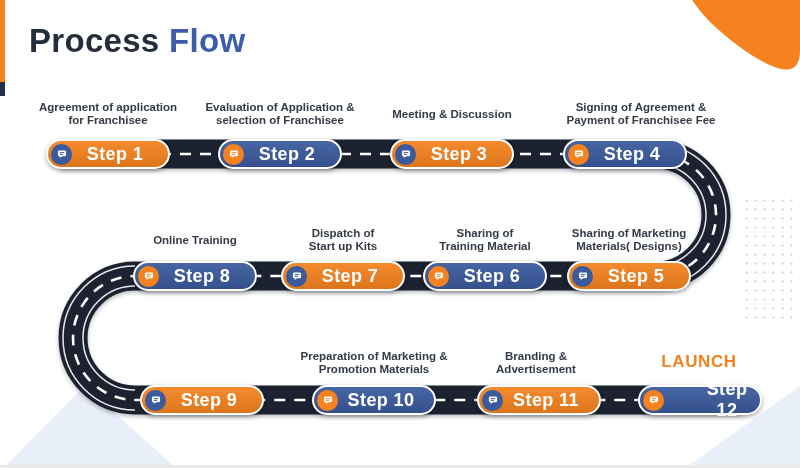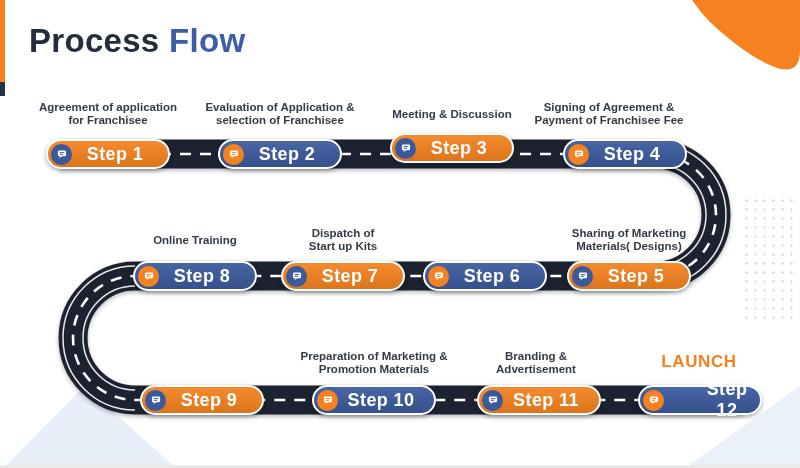--- a/index.html
+++ b/index.html
@@ -43,21 +43,21 @@
   .road-center{stroke:#ffffff;stroke-width:2.6;fill:none;stroke-dasharray:11 9;}
   .road-edge{stroke:rgba(255,255,255,.9);stroke-width:1.5;fill:none;}
   
   .caption{
     position:absolute;width:210px;height:34px;
     display:flex;align-items:center;justify-content:center;
     text-align:center;white-space:pre-line;
     font-size:11.5px;line-height:13px;font-weight:700;color:#333B47;
   }
   .caption.launch{font-size:17px;font-weight:800;color:#F5821E;letter-spacing:.6px;}
-  .c1{left:3px;top:97px;}   .c2{left:175px;top:97px;}  .c3{left:347px;top:97px;}  .c4{left:504px;top:97px;}
+  .c1{left:3px;top:97px;}   .c2{left:175px;top:97px;}  .c3{left:347px;top:97px;}  .c4{left:536px;top:97px;}
   .c8{left:90px;top:223px;} .c7{left:238px;top:223px;} .c6{left:380px;top:223px;} .c5{left:524px;top:223px;}
   .c9{left:97px;top:346px;} .c10{left:269px;top:346px;}.c11{left:431px;top:346px;}.c12{left:594px;top:344px;}
   
   .pill{
     position:absolute;width:124px;height:30px;box-sizing:border-box;
     border:2px solid #ffffff;border-radius:16px;
     display:flex;align-items:center;
     box-shadow:0 2px 4px rgba(10,15,30,.35);
     background-image:linear-gradient(rgba(255,255,255,.07),rgba(0,0,0,.10));
   }
@@ -67,21 +67,21 @@
     width:21px;height:21px;border-radius:50%;
     margin-left:3px;flex:0 0 auto;
     display:flex;align-items:center;justify-content:center;
   }
   .pill-orange .icon-circle{background:#3A5A9D;color:#3A5A9D;}
   .pill-navy .icon-circle{background:#F5821E;color:#F5821E;}
   .pill-label{
     flex:1;text-align:center;padding-right:10px;
     font-size:18px;font-weight:700;color:#ffffff;letter-spacing:.4px;
   }
-  .p1{left:46px;top:139px;}  .p2{left:218px;top:139px;} .p3{left:390px;top:133px;} .p4{left:563px;top:139px;}
+  .p1{left:46px;top:139px;}  .p2{left:218px;top:139px;} .p3{left:390px;top:139px;} .p4{left:563px;top:139px;}
   .p8{left:133px;top:261px;} .p7{left:281px;top:261px;} .p6{left:423px;top:261px;} .p5{left:567px;top:261px;}
   .p9{left:140px;top:385px;} .p10{left:312px;top:385px;}.p11{left:477px;top:385px;}.p12{left:638px;top:385px;gap:40px;}
 </style>
 </head>
 <body>
 
 <div class="stage">
 
   <div class="left-bar-orange"></div>
   <div class="left-bar-navy"></div>
@@ -106,20 +106,22 @@
 
   <div class="caption c1">Agreement of application
 for Franchisee</div>
   <div class="caption c2">Evaluation of Application &amp;
 selection of Franchisee</div>
   <div class="caption c3">Meeting &amp; Discussion</div>
   <div class="caption c4">Signing of Agreement &amp;
 Payment of Franchisee Fee</div>
   <div class="caption c5">Sharing of Marketing
 Materials( Designs)</div>
+  <div class="caption c6">Sharing of
+Training Material</div>
   <div class="caption c7">Dispatch of
 Start up Kits</div>
   <div class="caption c8">Online Training</div>
   <div class="caption c10">Preparation of Marketing &amp;
 Promotion Materials</div>
   <div class="caption c11">Branding &amp;
 Advertisement</div>
   <div class="caption c12 launch">LAUNCH</div>
 
   <div class="pill p1 pill-orange">

